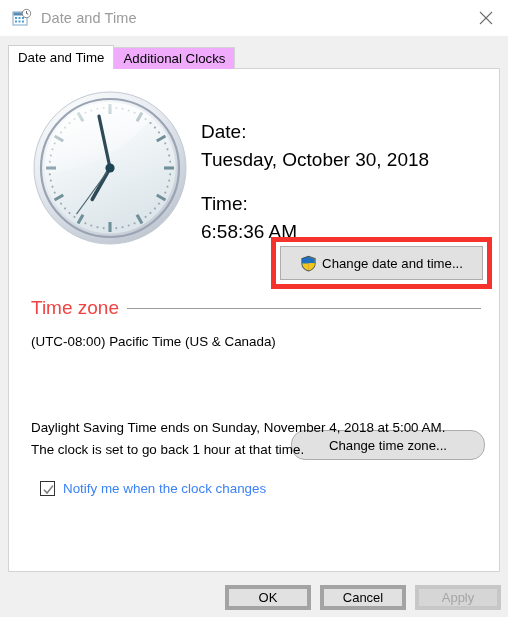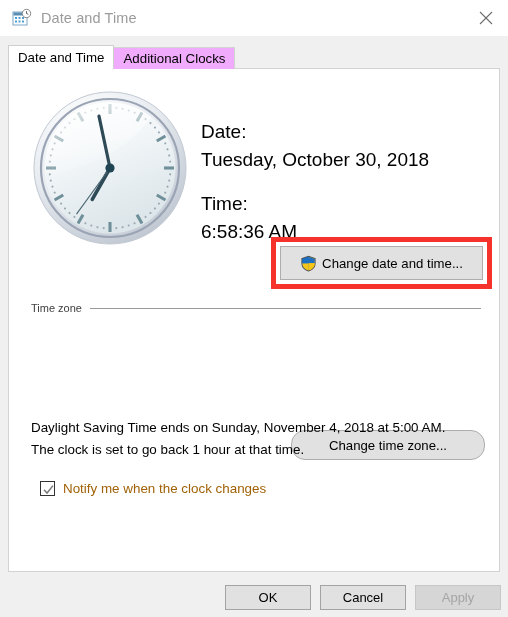--- a/index.html
+++ b/index.html
@@ -192,22 +192,22 @@
   .tz-group {
     position: absolute;
     left: 22px;
     top: 230px;
     width: 450px;
     height: 18px;
     display: flex;
     align-items: center;
   }
   .tz-legend {
-    font-size: 11px;
-    color: #404040;
+    font-size: 19px;
+    color: #ef4444;
     padding-right: 8px;
     white-space: nowrap;
   }
   .tz-rule {
     flex: 1;
     height: 1px;
     background: #9a9a9a;
   }
   .tz-value {
     position: absolute;
@@ -245,42 +245,42 @@
     position: relative;
     flex: none;
   }
   .cb-box svg {
     position: absolute;
     left: 1px; top: 1px;
   }
   .cb-label {
     margin-left: 8px;
     font-size: 13.4px;
-    color: #a16207;
+    color: #3b82f6;
   }
 
   
   .footer {
     position: absolute;
     left: 0;
     top: 572px;
     width: 508px;
     height: 45px;
     background: #f0f0f0;
   }
   .fbtn {
     position: absolute;
     top: 13px;
     width: 86px;
     height: 25px;
     font-family: "Liberation Sans", sans-serif;
     font-size: 13px;
     color: #000;
     background: #e1e1e1;
-    border: 1px solid #a3a3a3;
+    border: 4px solid #a3a3a3;
     box-sizing: border-box;
     display: flex;
     align-items: center;
     justify-content: center;
   }
   .fbtn.ok     { left: 225px; }
   .fbtn.cancel { left: 320px; }
   .fbtn.apply  {
     left: 415px;
     color: #a5a5a5;
@@ -430,20 +430,21 @@
       <div class="dt-label">Date:</div>
       <div class="dt-value">Tuesday, October 30, 2018</div>
       <div class="dt-label">Time:</div>
       <div class="dt-value last">6:58:36 AM</div>
     </div>
 
     <div class="tz-group">
       <span class="tz-legend">Time zone</span>
       <span class="tz-rule"></span>
     </div>
+    <div class="tz-value">(UTC-08:00) Pacific Time (US &amp; Canada)</div>
 
     <button class="btn btn-change-tz">Change time zone...</button>
 
     <div class="dst-text">Daylight Saving Time ends on Sunday, November 4, 2018 at 5:00 AM. The clock is set to go back 1 hour at that time.</div>
 
     <div class="cb-row">
       <span class="cb-box">
         <svg width="13" height="13" viewBox="0 0 13 13">
           <polyline points="2,6.8 5,10 11,2.6" fill="none" stroke="#7a7a7a" stroke-width="1.5"></polyline>
         </svg>

